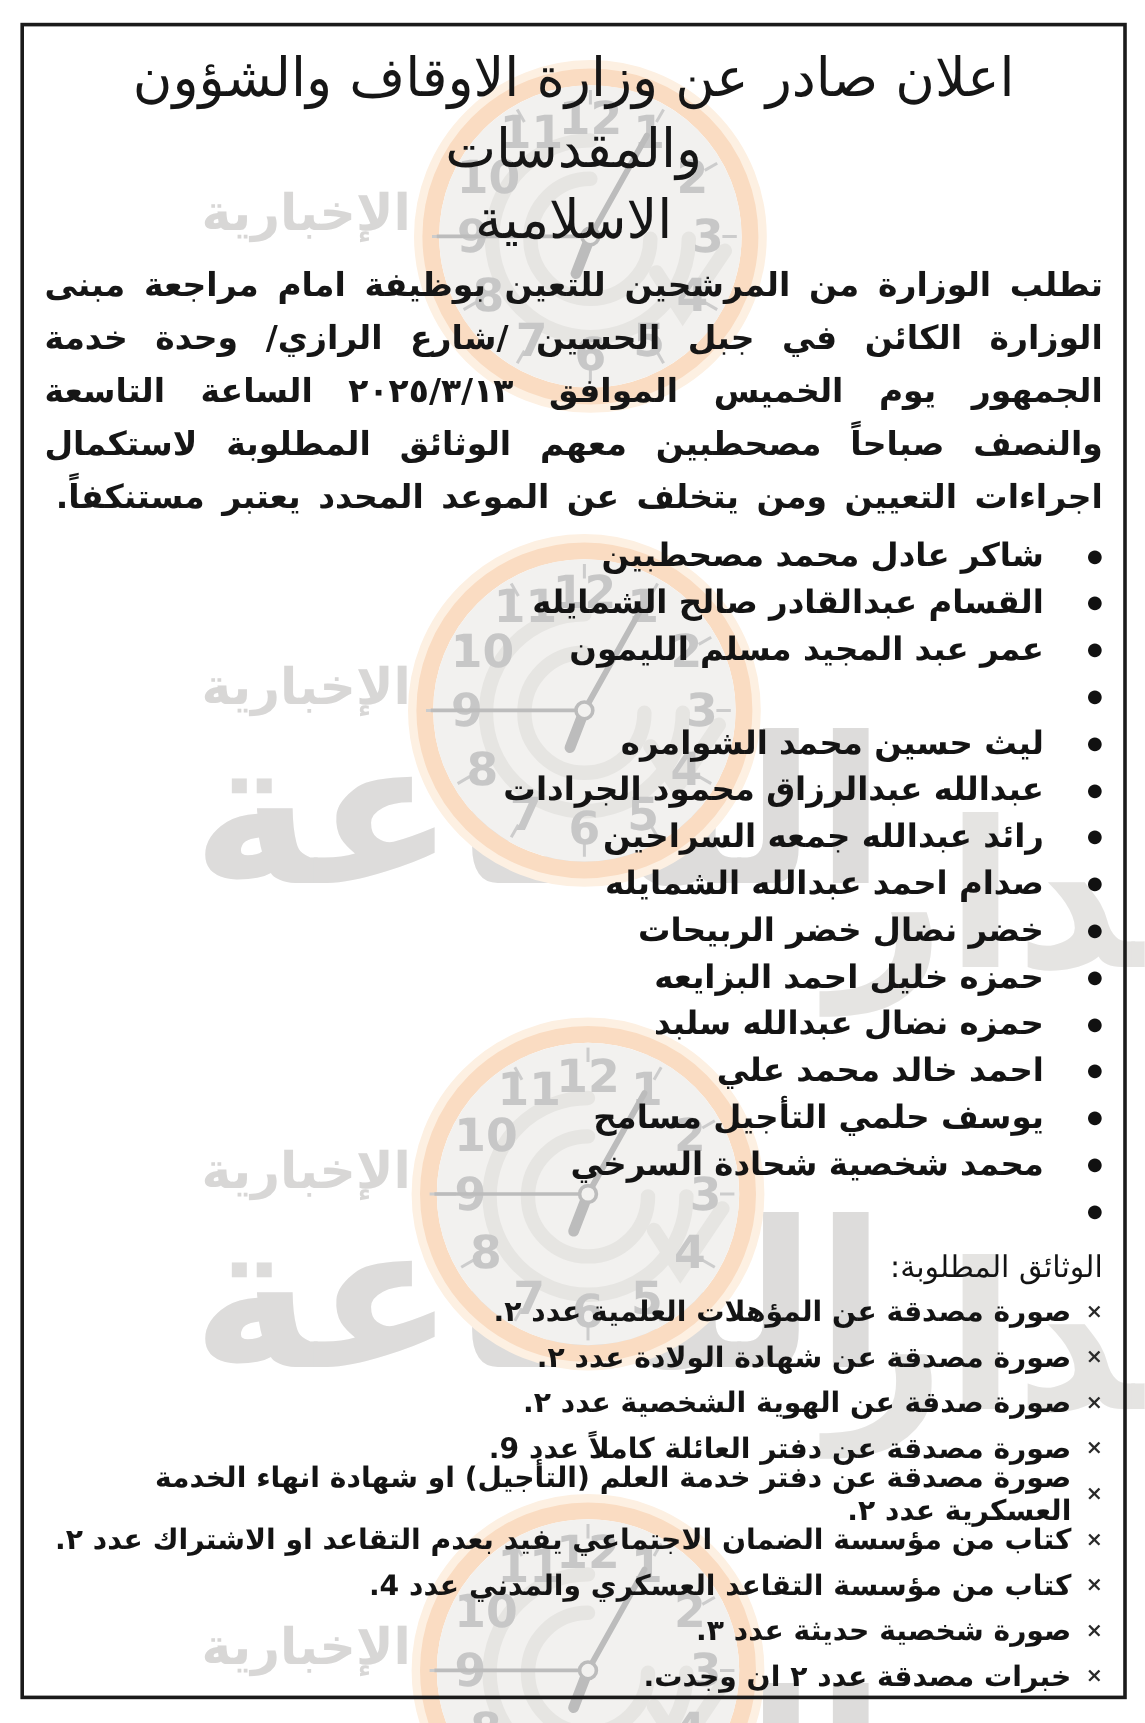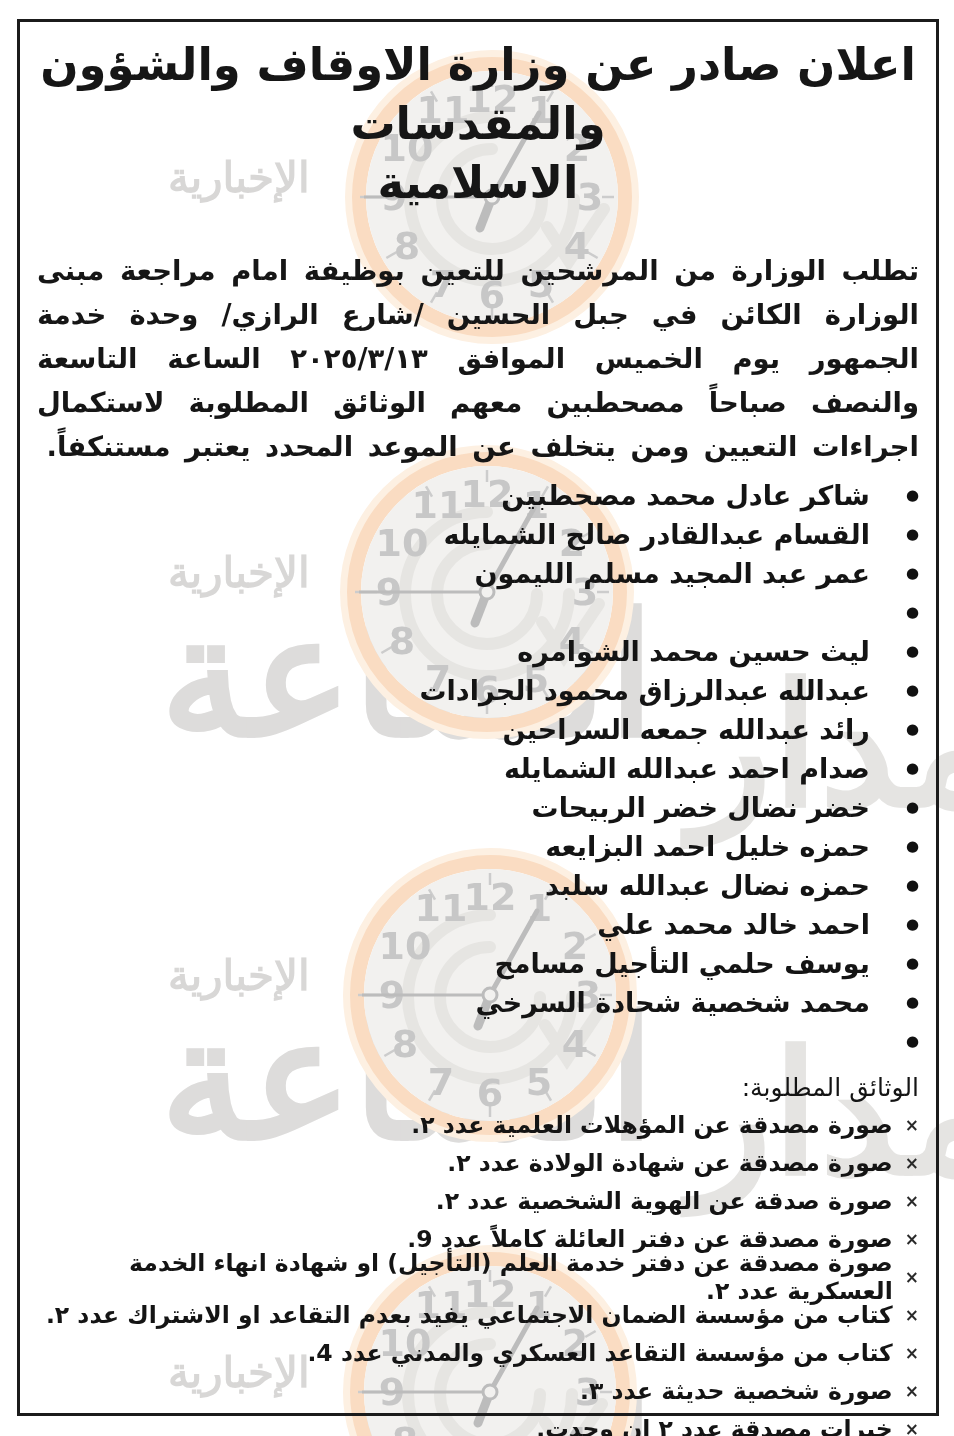--- a/index.html
+++ b/index.html
@@ -1,31 +1,31 @@
 <!DOCTYPE html>
 <html dir="rtl" lang="ar"><head>
 <meta charset="utf-8">
 <style>
   html,body{margin:0;padding:0;background:#ffffff;}
   #page{position:relative;width:954px;height:1436px;background:#ffffff;overflow:hidden;
         font-family:"DejaVu Sans",sans-serif;direction:rtl;}
   
-  #wm-layer{position:absolute;inset:0;z-index:0;pointer-events:none;font-family:Liberation Serif, serif;}
+  #wm-layer{position:absolute;inset:0;z-index:0;pointer-events:none;}
   .wm-clock{position:absolute;width:300px;height:300px;}
   .wm-big{position:absolute;font-size:170px;line-height:.9;font-weight:700;color:#dddcdb;white-space:nowrap;}
   .wm-side{position:absolute;font-size:170px;line-height:.9;font-weight:700;color:#e5e4e2;white-space:nowrap;}
   .wm-small{position:absolute;font-size:42px;line-height:1;font-weight:700;color:#d8d7d6;white-space:nowrap;}
   
   #frame{position:absolute;left:17px;top:19px;width:922px;height:1397px;border:3px solid #1b1b1b;
          box-sizing:border-box;z-index:2;pointer-events:none;}
   
   #content{position:absolute;left:17px;top:19px;width:922px;height:1397px;box-sizing:border-box;
            padding:12px 20px 0 20px;z-index:1;color:#141414;}
-  .title{ text-align:center;font-size:45px;font-weight:700;line-height:59px;margin-top:4px;color:#161616;}
-  .intro{ text-align:justify;font-size:27.5px;font-weight:700;line-height:44px;margin-top:36px;
+  .title{ text-align:center;font-size:45px;font-weight:400;line-height:59px;margin-top:4px;color:#161616;}
+  .intro{ text-align:justify;font-size:27.5px;font-weight:700;line-height:44px;margin-top:4px;
           word-spacing:5px;color:#161616;}
   ul.names{list-style:none;margin:8px 0 0 0;padding:0;}
   ul.names li{display:flex;align-items:center;height:39px;font-size:27px;font-weight:700;column-gap:36px;}
   .bullet{font-size:15px;line-height:1;color:#111;}
   .docs-heading{font-size:25px;font-weight:400;margin:12px 0 4px 0;}
   ul.docs{list-style:none;margin:4px 0 0 0;padding:0;}
   ul.docs li{display:flex;align-items:center;height:38px;font-size:23.5px;font-weight:700;column-gap:12px;}
   .cross{font-size:17px;line-height:1;color:#2a2a2a;}
   .hidden-defs{position:absolute;width:0;height:0;overflow:hidden;}
 </style>

